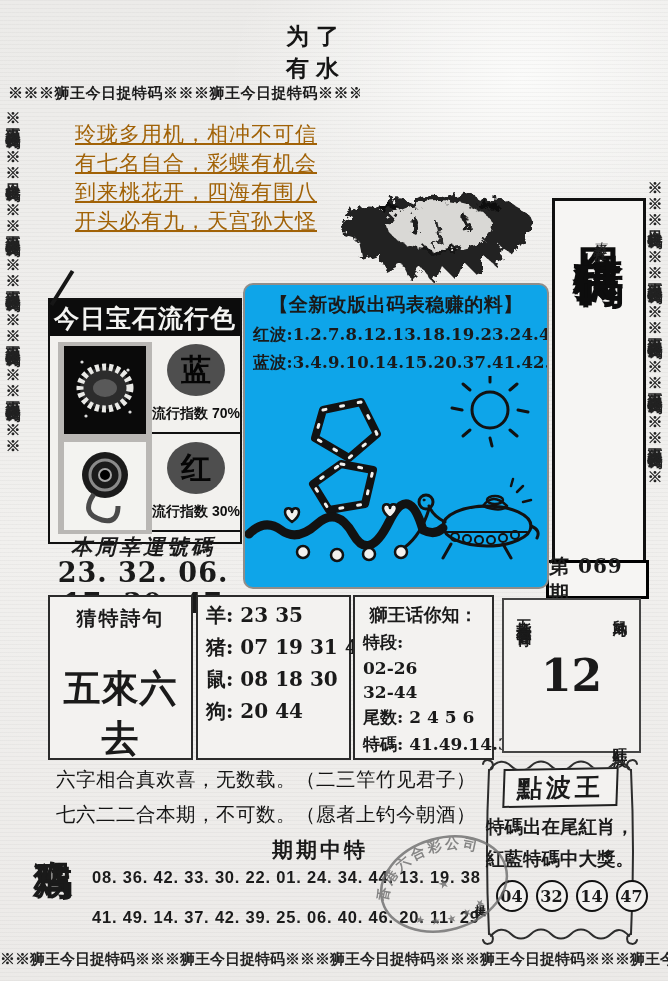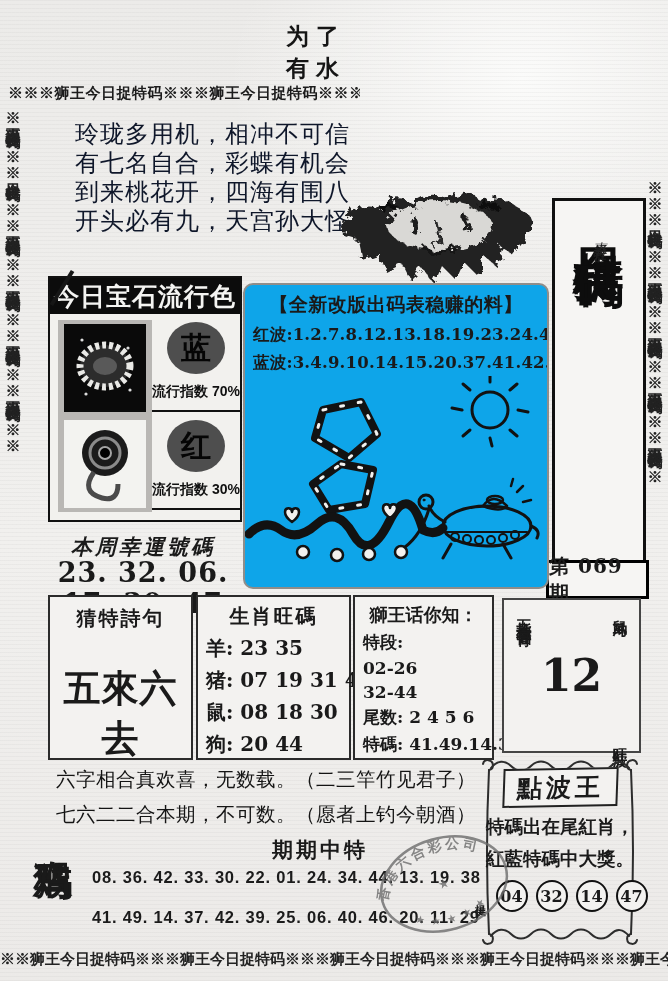--- a/index.html
+++ b/index.html
@@ -17,32 +17,32 @@
   .sans{font-family:"Liberation Sans",sans-serif;}
   .vtext{writing-mode:vertical-rl;text-orientation:upright;}
 
   
   .edge-banner{font-size:15px;font-weight:bold;color:#222;letter-spacing:1px;overflow:hidden;}
   #header-banner{left:8px;top:84px;font-size:15px;font-weight:bold;color:#1c1c1c;letter-spacing:.5px;white-space:nowrap;width:352px;overflow:hidden;}
   #bottom-banner{left:0;top:950px;width:668px;text-align:center;font-size:15px;font-weight:bold;color:#222;white-space:nowrap;overflow:hidden;}
   #top-note{left:286px;top:20px;font-size:23px;line-height:32px;letter-spacing:7px;font-weight:bold;color:#151515;}
 
   
-  #poem{left:75px;top:120px;font-size:24px;line-height:29px;color:#0f172a;letter-spacing:1px;}
+  #poem{left:75px;top:120px;font-size:21px;line-height:29px;color:#a16207;letter-spacing:1px;text-decoration:underline;}
 
   
   #title-box{left:552px;top:198px;width:88px;height:362px;border:3px solid #101010;background:#f6f5f3;
     display:flex;flex-direction:column;align-items:center;justify-content:flex-start;}
   #title-box .big-title{font-size:50px;line-height:1.12;font-weight:bold;letter-spacing:4px;color:#0d0d0d;margin-top:4px;}
   #title-box .sub{font-size:13px;font-style:italic;letter-spacing:3px;color:#222;margin-top:6px;}
   #issue-box{left:546px;top:560px;width:97px;height:33px;border:3px solid #000;background:#f6f5f3;
     display:flex;align-items:center;justify-content:center;font-size:20px;font-weight:bold;letter-spacing:1px;}
 
   
-  #gem-box{left:48px;top:276px;width:190px;height:242px;border:2px solid #111;background:#f2f1ee;}
+  #gem-box{left:48px;top:298px;width:190px;height:242px;border:2px solid #111;background:#f2f1ee;}
   #gem-header{height:36px;background:#0c0c0c;color:#f4f4f2;font-size:25px;font-weight:bold;
     display:flex;align-items:center;justify-content:center;letter-spacing:1px;}
   #gem-body{display:flex;height:204px;}
   #gem-photos{width:96px;background:#b9b7b4;margin:6px 0 6px 8px;display:flex;flex-direction:column;align-items:center;justify-content:space-around;}
   .photo{width:82px;height:88px;}
   #gem-right{flex:1;display:flex;flex-direction:column;align-items:center;justify-content:space-around;padding:4px 0;}
   .color-ball{width:58px;height:52px;border-radius:50%;background:#4e4e4e;display:flex;align-items:center;justify-content:center;
     font-size:30px;font-weight:bold;color:#050505;font-family:"DejaVu Serif",serif;}
   .index-label{font-size:14px;font-weight:bold;border-bottom:2px solid #111;padding-bottom:9px;white-space:nowrap;color:#111;}
   #artifact{left:42px;top:286px;width:40px;height:4px;background:#161616;transform:rotate(-58deg);}
@@ -229,21 +229,20 @@
       </g>
     </svg>
   </div>
 
   <div id="guess-box" class="abs mid-box">
     <div id="guess-header" class="serif">猜特詩句</div>
     <div id="guess-phrase" class="serif">五來六去</div>
   </div>
 
   <div id="zodiac-box" class="abs mid-box">
-    <div id="zodiac-header" class="serif">生肖旺碼</div>
     <div class="zrow">
       <span>羊</span>:
       <span>23 35</span>
     </div>
     <div class="zrow">
       <span>猪</span>:
       <span>07 19 31 43</span>
     </div>
     <div class="zrow">
       <span>鼠</span>:

